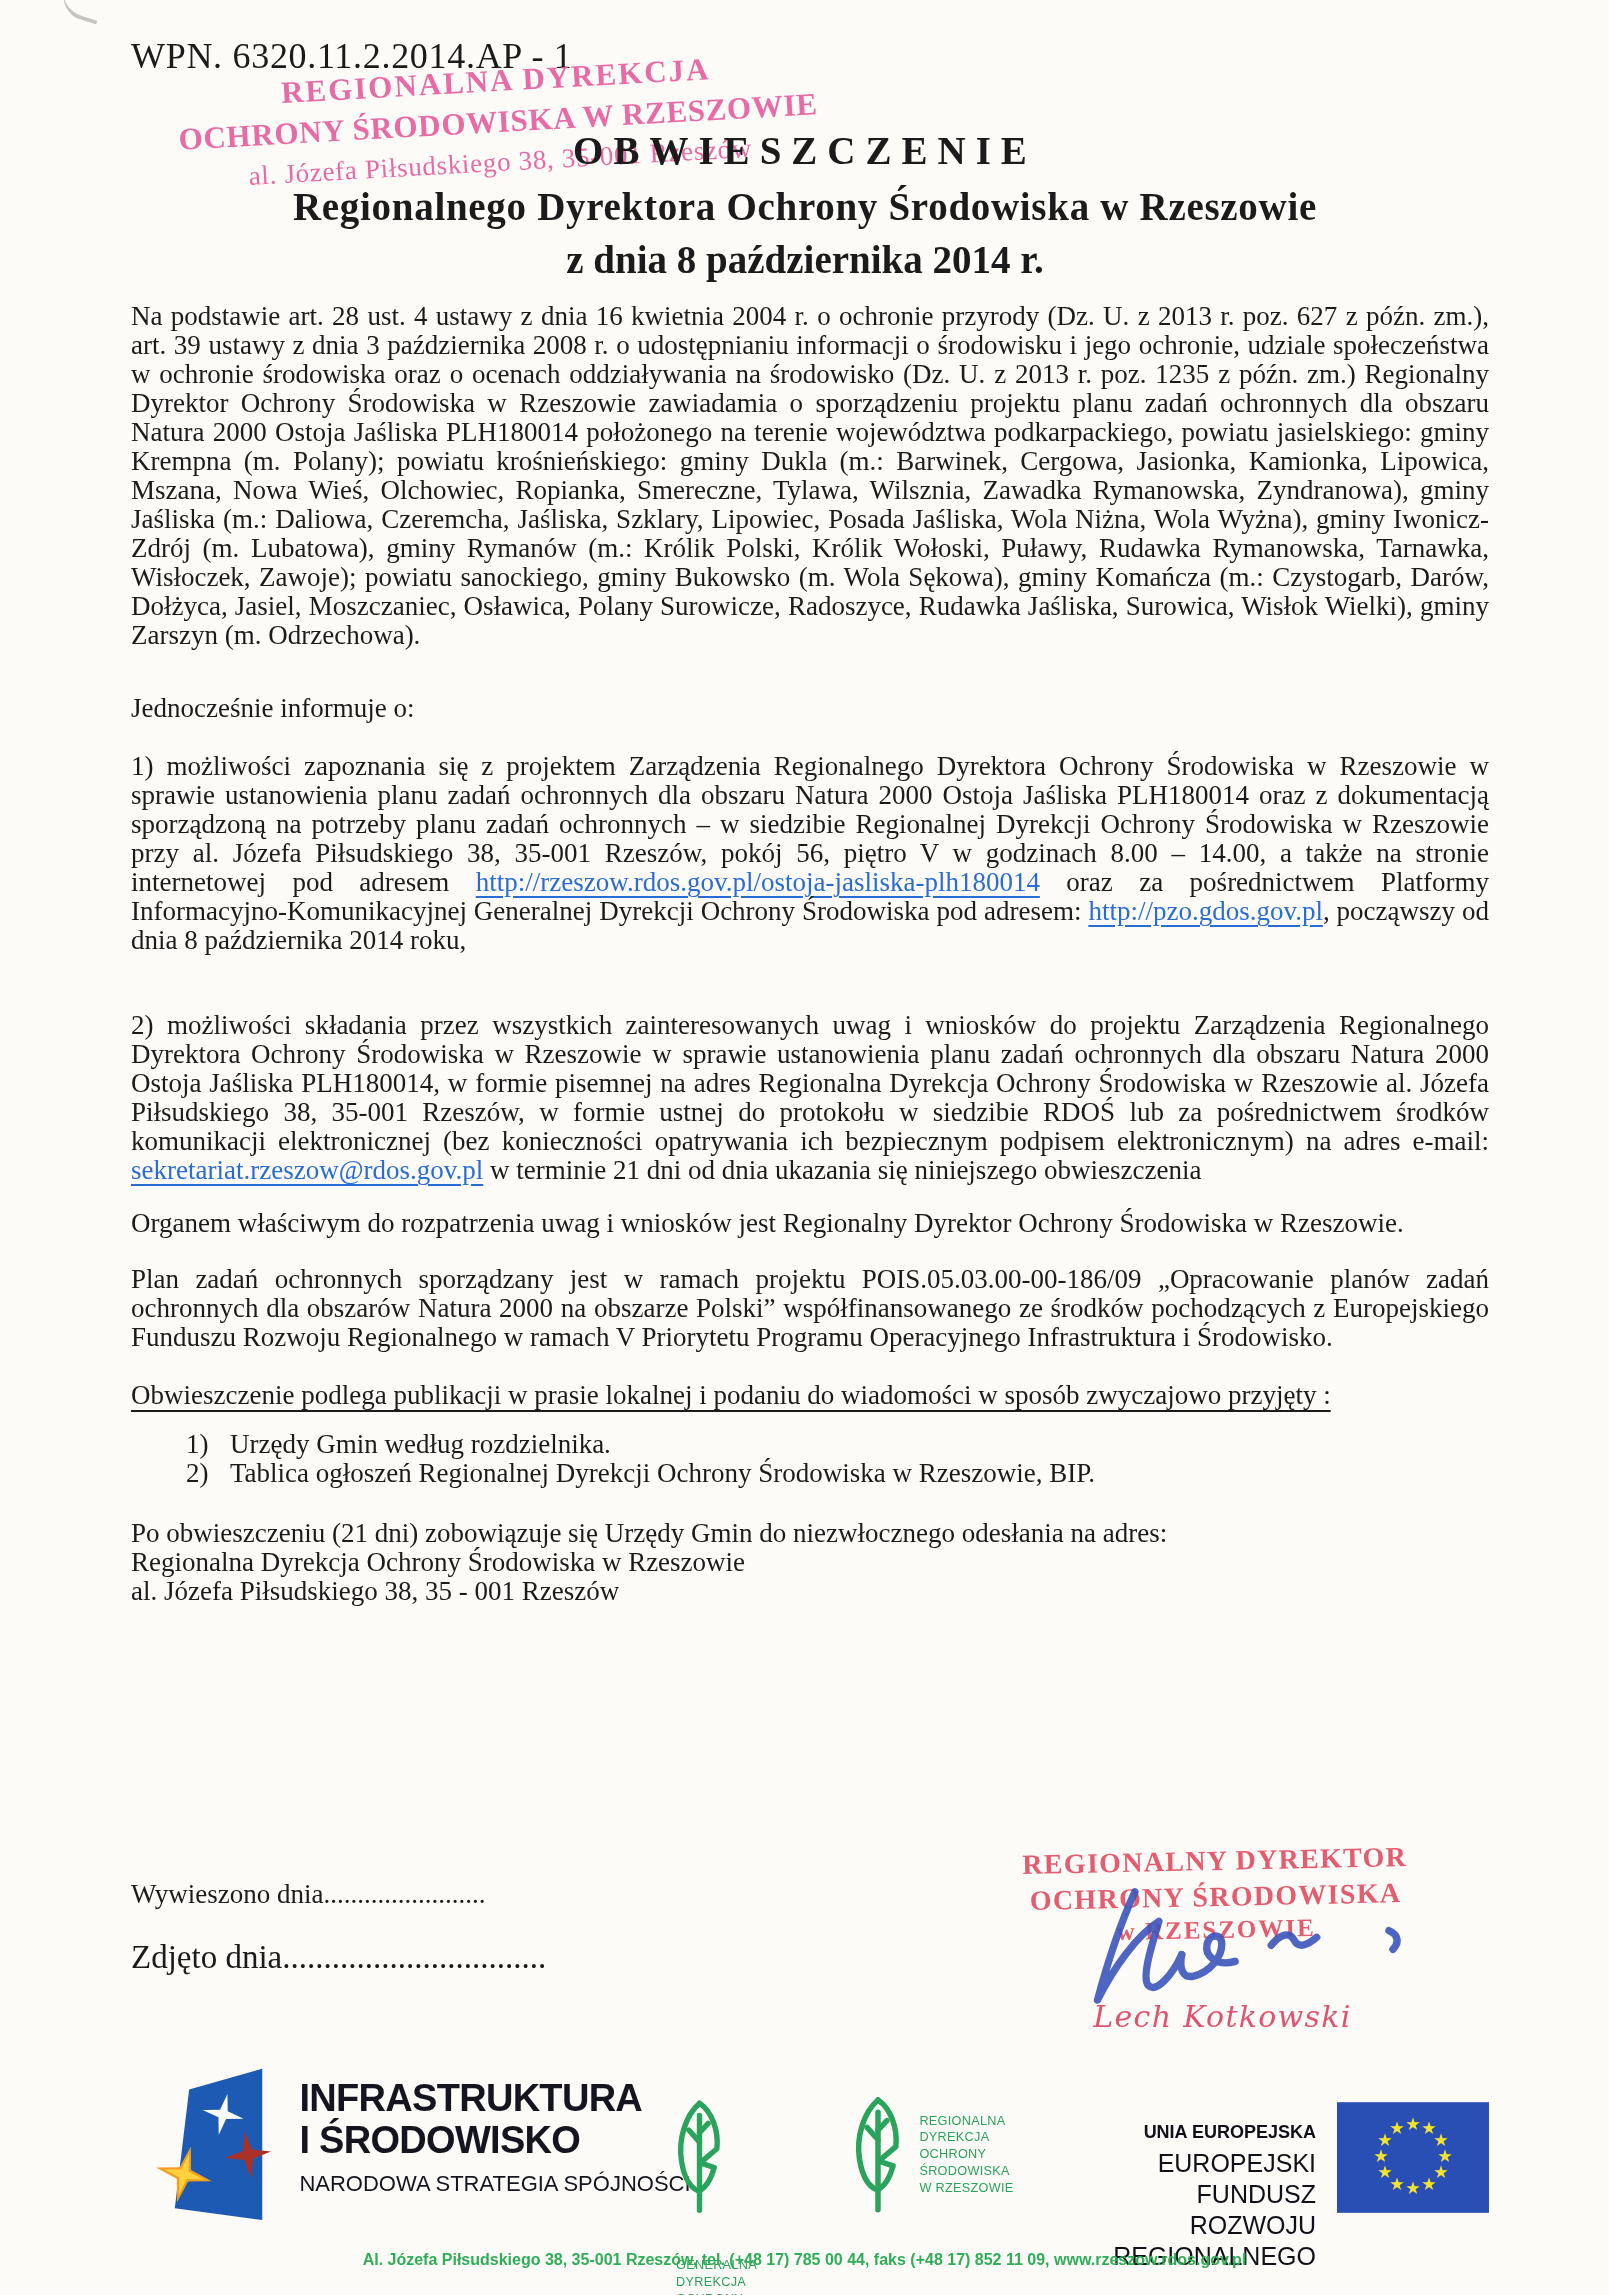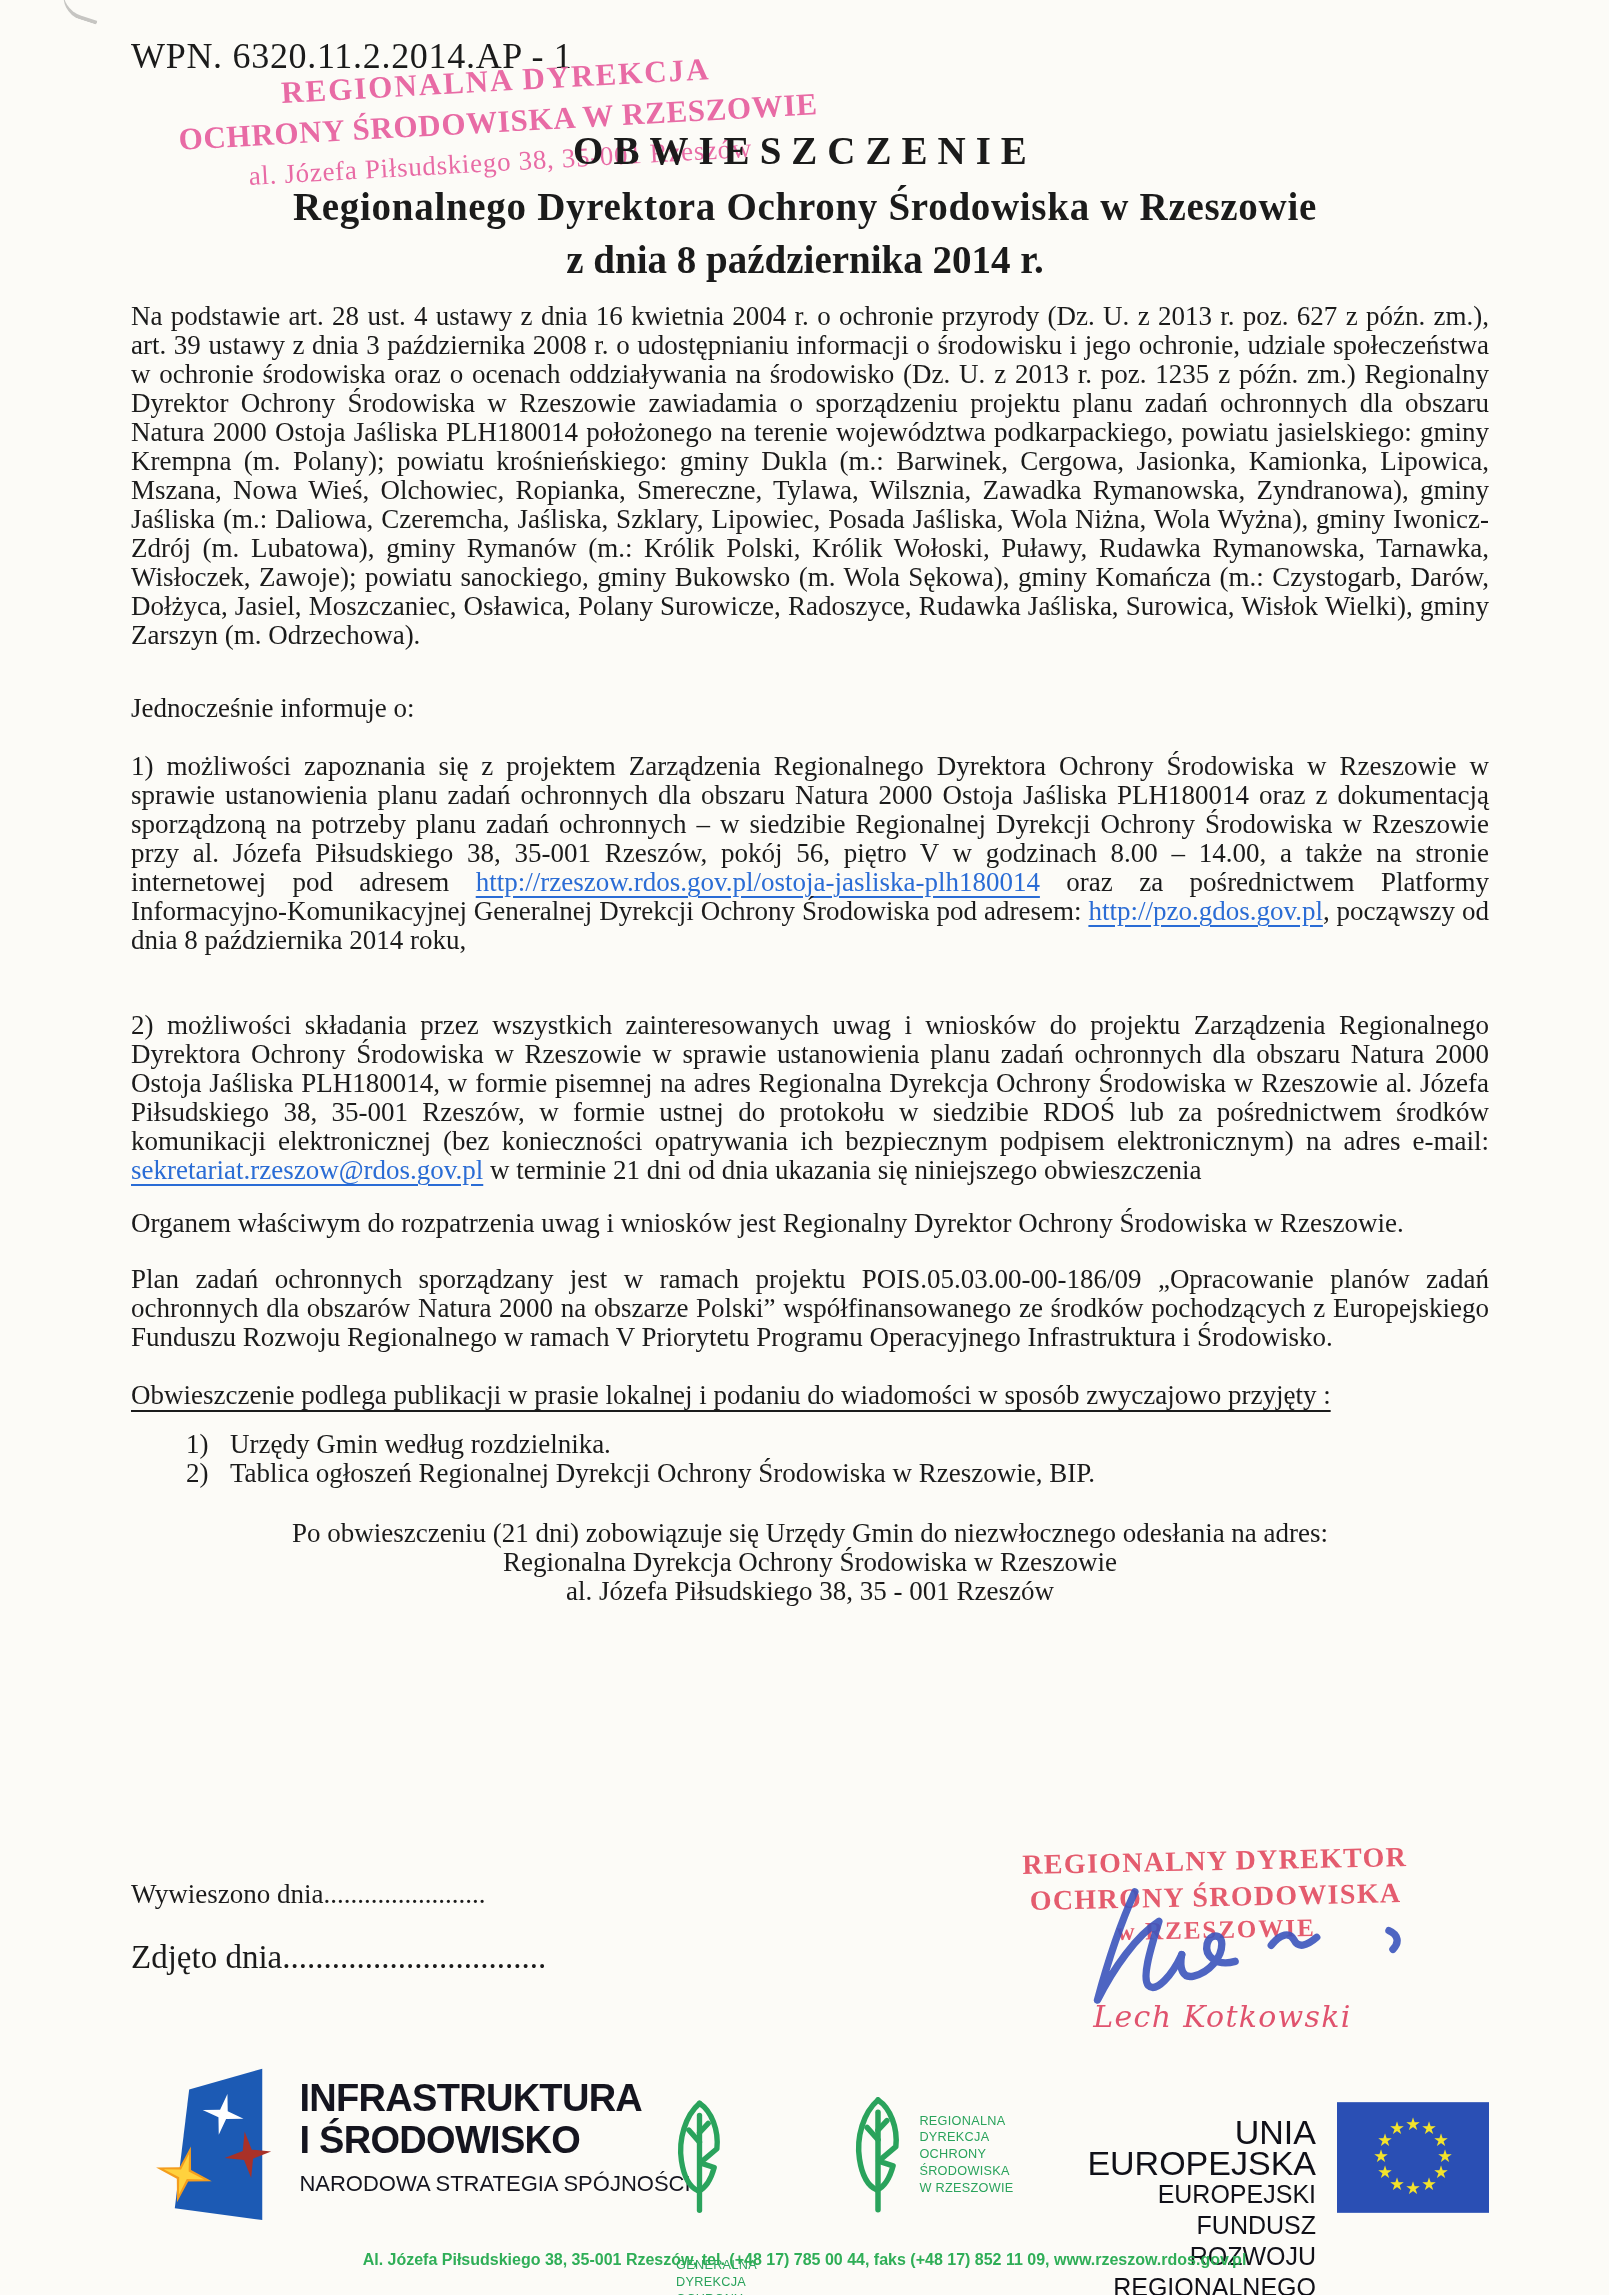--- a/index.html
+++ b/index.html
@@ -25,21 +25,21 @@
   .p-informs{margin-top:44px !important;text-align:left;}
   .p-item1{margin-top:29px !important;}
   .p-item2{margin-top:56px !important;}
   .p-authority{margin-top:24px !important;}
   .p-project{margin-top:27px !important;}
   .p-publication{margin-top:29px !important;text-decoration:underline;
       text-underline-offset:6px;text-decoration-thickness:2px;}
   .dist-list{margin-top:20px;}
   .li{display:flex;padding-left:55px;}
   .li .num{width:44px;flex:none;}
-  .p-return{margin-top:31px !important;text-align:center;}
+  .p-return{margin-top:31px !important;text-align:left;}
   .link{color:#2a6cd5;text-decoration:underline;text-underline-offset:4.7px;
       text-decoration-thickness:2px;cursor:pointer;}
   
   .posted{position:absolute;left:131px;top:1879px;font-size:27px;}
   .removed{position:absolute;left:131px;top:1939px;font-size:33px;}
   
   .approval-stamp{position:absolute;left:1005px;top:1845px;width:421px;text-align:center;
       color:#e24b60;font-weight:bold;transform:rotate(-1.2deg);opacity:.9;}
   .approval-stamp .as1{font-size:28px;letter-spacing:1.3px;}
   .approval-stamp .as2{font-size:28px;letter-spacing:1.3px;margin-top:4px;}
@@ -56,21 +56,21 @@
   .leaf-logo{position:absolute;display:flex;gap:17.4px;}
   .gdos{left:676px;top:2098px;flex-direction:column;}
   .rdos{left:854px;top:2094px;}
   .leaf-text{font-family:"Liberation Sans",sans-serif;font-weight:normal;color:#2aa35c;
       font-size:12.7px;line-height:16.7px;letter-spacing:0.3px;}
   .gdos .leaf-text{padding-top:27px;}
   .rdos .leaf-text{padding-top:18.7px;}
   .eu-logo{position:absolute;left:1079px;top:2102px;display:flex;gap:21.4px;}
   .eu-text{width:237px;text-align:right;font-family:"Liberation Sans",sans-serif;
       color:#101018;padding-top:14.7px;line-height:31px;}
-  .eu-text .eu1{font-size:34px;font-weight:normal;}
+  .eu-text .eu1{font-size:18px;font-weight:bold;}
   .eu-text .eu2,.eu-text .eu3{font-size:25px;}
   
   .page-footer{position:absolute;left:0;top:2251px;width:1609px;text-align:center;
       font-family:"Liberation Sans",sans-serif;font-weight:bold;font-size:16px;
       color:#2fae57;}
   
   .corner-mark{position:absolute;left:60px;top:-5.3px;width:41px;height:20px;
       border-bottom:4px solid #9a9a98;border-radius:0 0 0 27px;transform:rotate(18deg);opacity:.55;}
 </style>
 </head>

